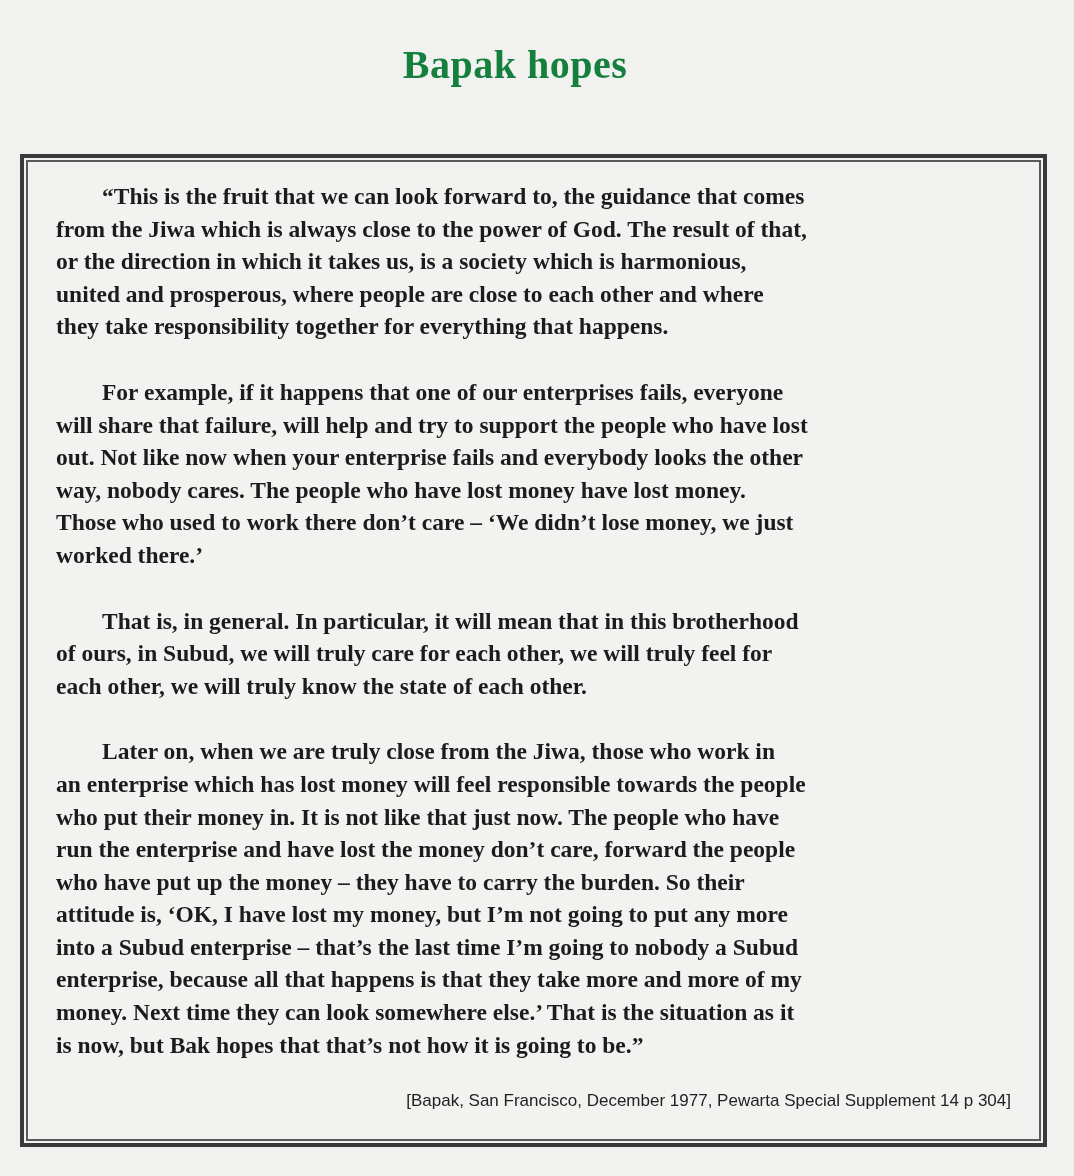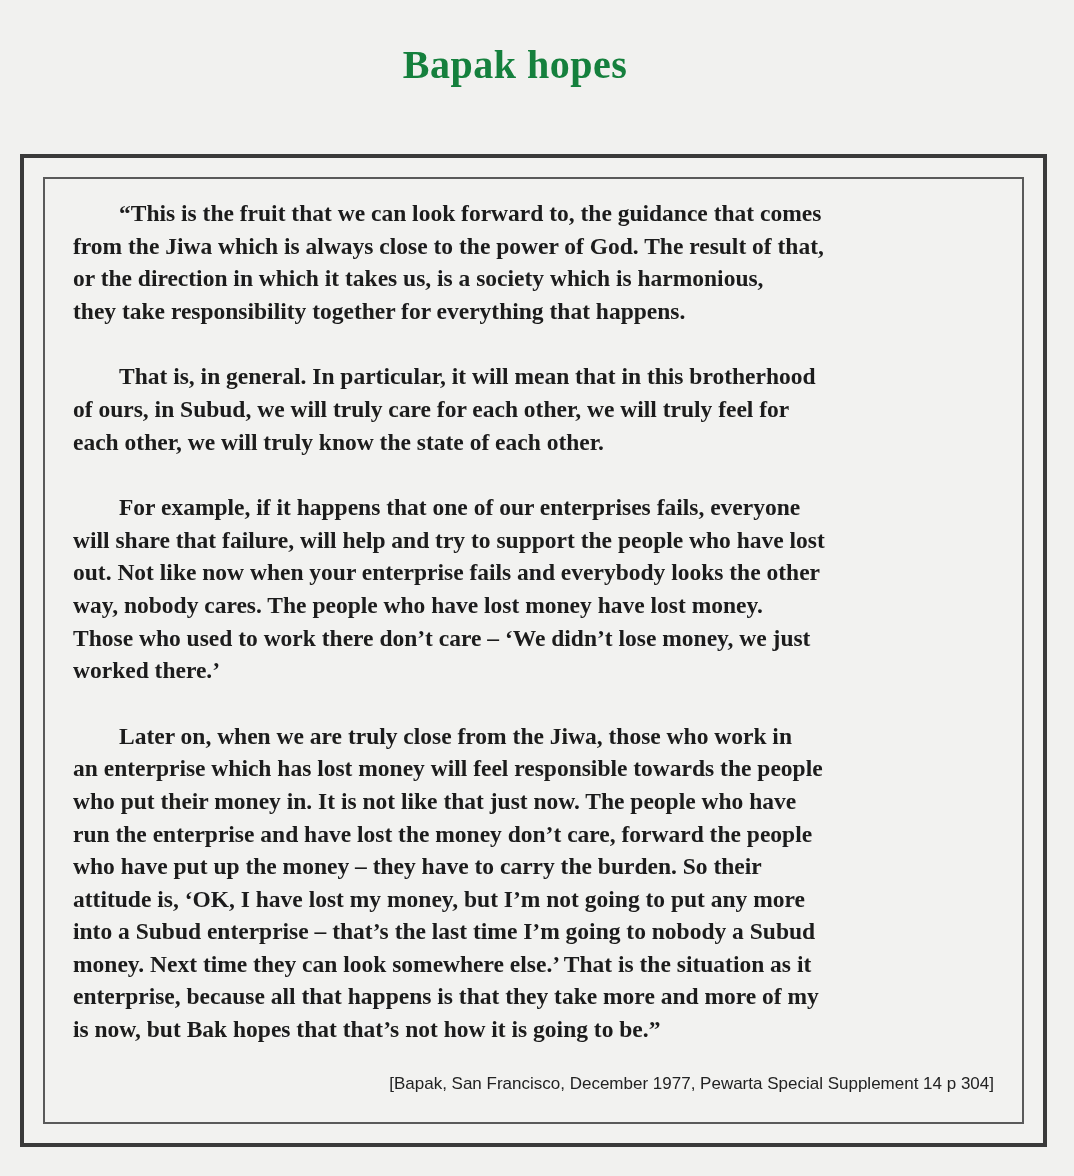--- a/index.html
+++ b/index.html
@@ -28,21 +28,21 @@
       color: #15803d;
     }
     .frame {
       position: absolute;
       left: 20px;
       top: 154px;
       width: 1027px;
       height: 993px;
       box-sizing: border-box;
       border: 4px solid #3a3a3a;
-      padding: 19px;
+      padding: 2px;
       background: #f2f2f0;
     }
     .frame-inner {
       width: 100%;
       height: 100%;
       box-sizing: border-box;
       border: 2px solid #5a5a5a;
       position: relative;
     }
     .quote-body {
@@ -83,48 +83,49 @@
 <h1 class="page-title">Bapak hopes</h1>
 
 <div class="frame">
   <div class="frame-inner">
     <div class="quote-body">
 
       <p class="para">
         <span class="line indent">“This is the fruit that we can look forward to, the guidance that comes</span>
         <span class="line">from the Jiwa which is always close to the power of God. The result of that,</span>
         <span class="line">or the direction in which it takes us, is a society which is harmonious,</span>
+        <span class="line">united and prosperous, where people are close to each other and where</span>
         <span class="line">they take responsibility together for everything that happens.</span>
-      </p>
-
-      <p class="para">
-        <span class="line indent">That is, in general. In particular, it will mean that in this brotherhood</span>
-        <span class="line">of ours, in Subud, we will truly care for each other, we will truly feel for</span>
-        <span class="line">each other, we will truly know the state of each other.</span>
       </p>
 
       <p class="para">
         <span class="line indent">For example, if it happens that one of our enterprises fails, everyone</span>
         <span class="line">will share that failure, will help and try to support the people who have lost</span>
         <span class="line">out. Not like now when your enterprise fails and everybody looks the other</span>
         <span class="line">way, nobody cares. The people who have lost money have lost money.</span>
         <span class="line">Those who used to work there don’t care – ‘We didn’t lose money, we just</span>
         <span class="line">worked there.’</span>
       </p>
 
       <p class="para">
+        <span class="line indent">That is, in general. In particular, it will mean that in this brotherhood</span>
+        <span class="line">of ours, in Subud, we will truly care for each other, we will truly feel for</span>
+        <span class="line">each other, we will truly know the state of each other.</span>
+      </p>
+
+      <p class="para">
         <span class="line indent">Later on, when we are truly close from the Jiwa, those who work in</span>
         <span class="line">an enterprise which has lost money will feel responsible towards the people</span>
         <span class="line">who put their money in. It is not like that just now. The people who have</span>
         <span class="line">run the enterprise and have lost the money don’t care, forward the people</span>
         <span class="line">who have put up the money – they have to carry the burden. So their</span>
         <span class="line">attitude is, ‘OK, I have lost my money, but I’m not going to put any more</span>
         <span class="line">into a Subud enterprise – that’s the last time I’m going to nobody a Subud</span>
+        <span class="line">enterprise, because all that happens is that they take more and more of my</span>
         <span class="line">money. Next time they can look somewhere else.’ That is the situation as it</span>
-        <span class="line">enterprise, because all that happens is that they take more and more of my</span>
         <span class="line">is now, but Bak hopes that that’s not how it is going to be.”</span>
       </p>
 
     </div>
 
     <div class="citation">[Bapak, San Francisco, December 1977, Pewarta Special Supplement 14 p 304]</div>
   </div>
 </div>
 
 </body></html>

